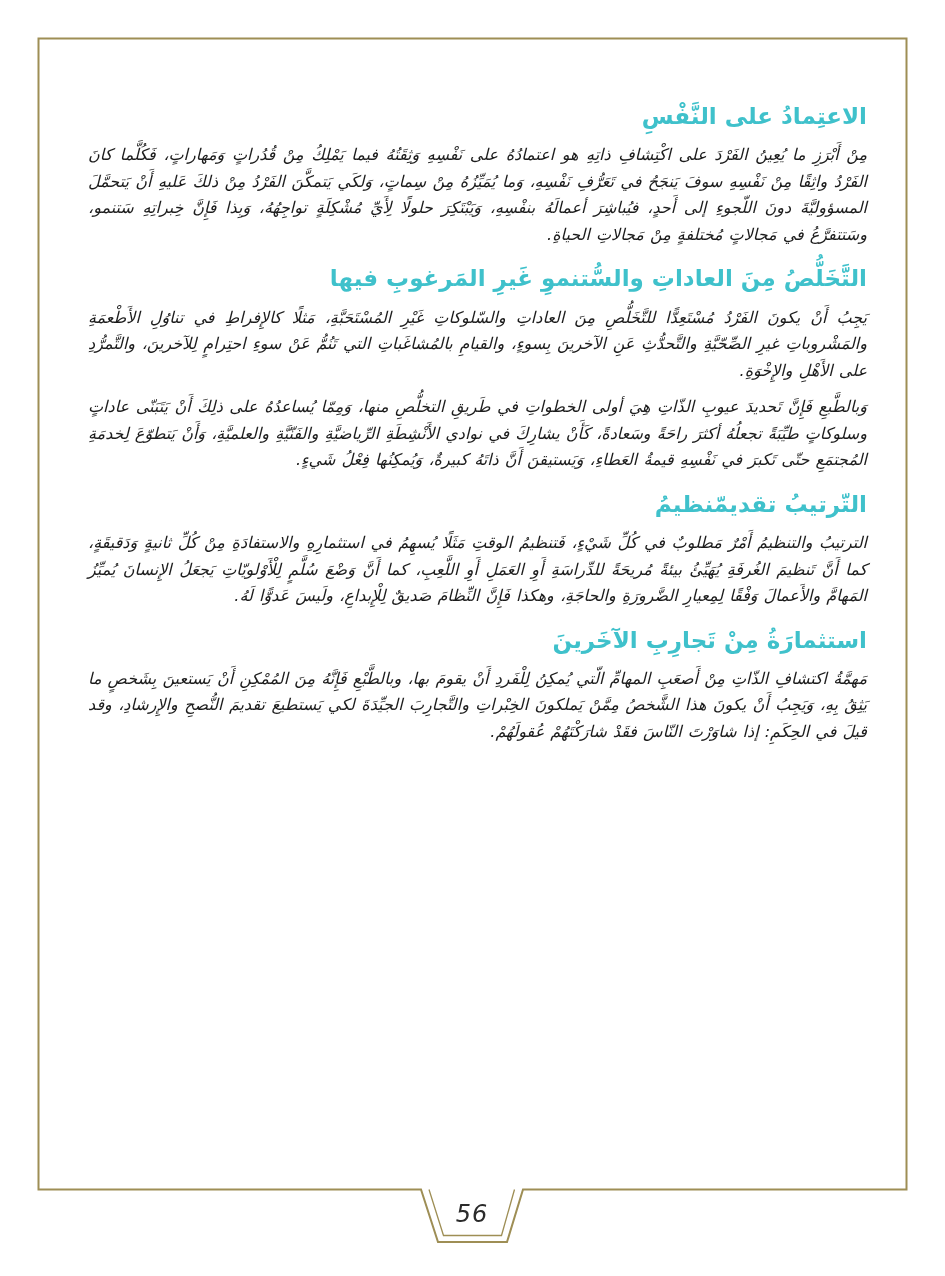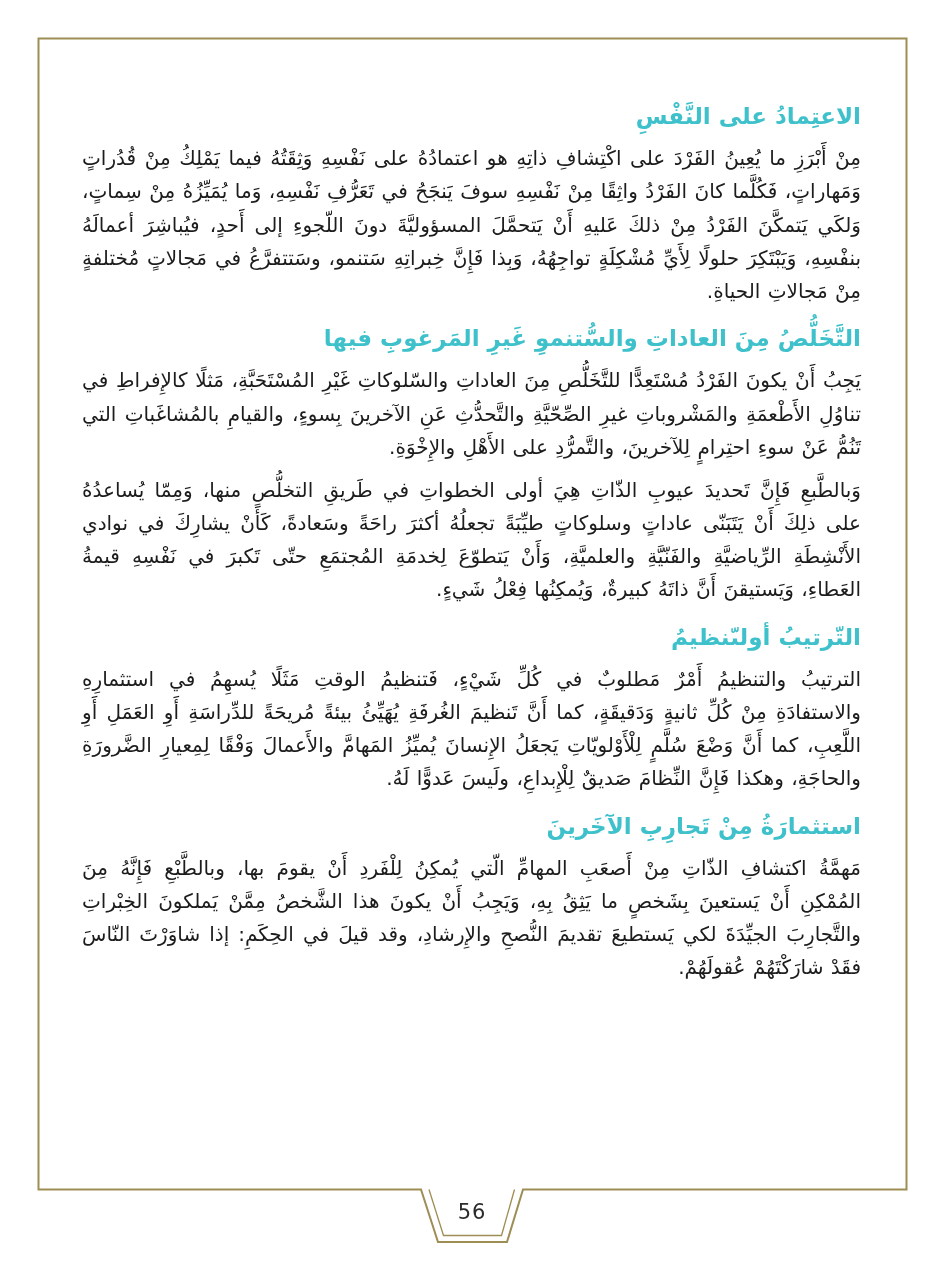--- a/index.html
+++ b/index.html
@@ -28,51 +28,53 @@
     stroke: var(--border-color, #9e8e55);
   }
   .frame .outer-line { stroke-width: 2; }
   .frame .inner-line { stroke-width: 1.3; }
   .page-number {
     position: absolute;
     left: 421px;
     top: 1200px;
     width: 102px;
     text-align: center;
-    font-size: 21px;
+    font-size: 24px;
     color: #2b2b2b;
     letter-spacing: 1px;
+    font-style: italic;
   }
   .content {
     position: absolute;
     top: 100px;
-    right: 84px;
+    right: 78px;
     width: 779px;
     direction: rtl;
     color: var(--text-color, #1c1c1c);
     margin-left: 8px;
   }
   .heading {
     color: var(--heading-color, #3fc1cb);
     font-size: 23px;
     font-weight: 700;
     text-align: right;
     margin: 14px 0 10px 0;
     line-height: 1.4;
   }
   section:first-child .heading {
     margin-top: 0;
   }
   .para {
-    font-size: 20px;
+    font-size: 16px;
     line-height: 1.66;
     text-align: justify;
     text-justify: inter-word;
     margin: 0 0 10px 0;
     word-spacing: 1px;
+    font-style: italic;
   }
 </style>
 </head>
 <body>
 
 <svg class="frame" width="945" height="1276" viewBox="0 0 945 1276" aria-hidden="true">
   <path class="outer-line" d="M38.5,38.5 H906.5 V1189.5 H523 L507,1242 H438 L421,1189.5 H38.5 Z"></path>
   <path class="inner-line" d="M429,1189.5 L443.5,1235.5 H501.5 L514.5,1189.5"></path>
 </svg>
 
@@ -85,21 +87,21 @@
     <p class="para">مِنْ أَبْرَزِ ما يُعِينُ الفَرْدَ على اكْتِشافِ ذاتِهِ هو اعتمادُهُ على نَفْسِهِ وَثِقَتُهُ فيما يَمْلِكُ مِنْ قُدُراتٍ وَمَهاراتٍ، فَكُلَّما كانَ الفَرْدُ واثِقًا مِنْ نَفْسِهِ سوفَ يَنجَحُ في تَعَرُّفِ نَفْسِهِ، وَما يُمَيِّزُهُ مِنْ سِماتٍ، وَلكَي يَتمكَّنَ الفَرْدُ مِنْ ذلكَ عَليهِ أَنْ يَتحمَّلَ المسؤوليَّةَ دونَ اللّجوءِ إلى أَحدٍ، فيُباشِرَ أعمالَهُ بنفْسِهِ، وَيَبْتَكِرَ حلولًا لِأَيِّ مُشْكِلَةٍ تواجِهُهُ، وَبِذا فَإِنَّ خِبراتِهِ سَتنمو، وسَتتفرَّعُ في مَجالاتٍ مُختلفةٍ مِنْ مَجالاتِ الحياةِ.</p>
   </section>
 
   <section>
     <h2 class="heading">التَّخَلُّصُ مِنَ العاداتِ والسُّتنموِ غَيرِ المَرغوبِ فيها</h2>
     <p class="para">يَجِبُ أَنْ يكونَ الفَرْدُ مُسْتَعِدًّا للتَّخَلُّصِ مِنَ العاداتِ والسّلوكاتِ غَيْرِ المُسْتَحَبَّةِ، مَثلًا كالإِفراطِ في تناوُلِ الأَطْعمَةِ والمَشْروباتِ غيرِ الصِّحّيَّةِ والتَّحدُّثِ عَنِ الآخرينَ بِسوءٍ، والقيامِ بالمُشاغَباتِ التي تَنُمُّ عَنْ سوءِ احتِرامٍ لِلآخرينَ، والتَّمرُّدِ على الأَهْلِ والإِخْوَةِ.</p>
     <p class="para">وَبالطَّبعِ فَإِنَّ تَحديدَ عيوبِ الذّاتِ هِيَ أولى الخطواتِ في طَريقِ التخلُّصِ منها، وَمِمّا يُساعدُهُ على ذلِكَ أَنْ يَتَبَنّى عاداتٍ وسلوكاتٍ طيِّبَةً تجعلُهُ أكثرَ راحَةً وسَعادةً، كَأَنْ يشارِكَ في نوادي الأَنْشِطَةِ الرِّياضيَّةِ والفَنّيَّةِ والعلميَّةِ، وَأَنْ يَتطوّعَ لِخدمَةِ المُجتمَعِ حتّى تَكبرَ في نَفْسِهِ قيمةُ العَطاءِ، وَيَستيقنَ أَنَّ ذاتَهُ كبيرةٌ، وَيُمكِنُها فِعْلُ شَيءٍ.</p>
   </section>
 
   <section>
-    <h2 class="heading">التّرتيبُ أولىّنظيمُ</h2>
+    <h2 class="heading">التّرتيبُ تقديمّنظيمُ</h2>
     <p class="para">الترتيبُ والتنظيمُ أَمْرٌ مَطلوبٌ في كُلِّ شَيْءٍ، فَتنظيمُ الوقتِ مَثَلًا يُسهِمُ في استثمارِهِ والاستفادَةِ مِنْ كُلِّ ثانيةٍ وَدَقيقَةٍ، كما أَنَّ تَنظيمَ الغُرفَةِ يُهَيِّئُ بيئةً مُريحَةً للدِّراسَةِ أَوِ العَمَلِ أَوِ اللَّعِبِ، كما أَنَّ وَضْعَ سُلَّمٍ لِلْأَوْلويّاتِ يَجعَلُ الإِنسانَ يُميِّزُ المَهامَّ والأَعمالَ وَفْقًا لِمِعيارِ الضَّرورَةِ والحاجَةِ، وهكذا فَإِنَّ النِّظامَ صَديقٌ لِلْإِبداعِ، ولَيسَ عَدوًّا لَهُ.</p>
   </section>
 
   <section>
     <h2 class="heading">استثمارَةُ مِنْ تَجارِبِ الآخَرينَ</h2>
     <p class="para">مَهمَّةُ اكتشافِ الذّاتِ مِنْ أَصعَبِ المهامِّ الّتي يُمكِنُ لِلْفَردِ أَنْ يقومَ بها، وبالطَّبْعِ فَإِنَّهُ مِنَ المُمْكِنِ أَنْ يَستعينَ بِشَخصٍ ما يَثِقُ بِهِ، وَيَجِبُ أَنْ يكونَ هذا الشَّخصُ مِمَّنْ يَملكونَ الخِبْراتِ والتَّجارِبَ الجيِّدَةَ لكي يَستطيعَ تقديمَ النُّصحِ والإِرشادِ، وقد قيلَ في الحِكَمِ: إذا شاوَرْتَ النّاسَ فقَدْ شارَكْتَهُمْ عُقولَهُمْ.</p>
   </section>
 
 </main>
 

